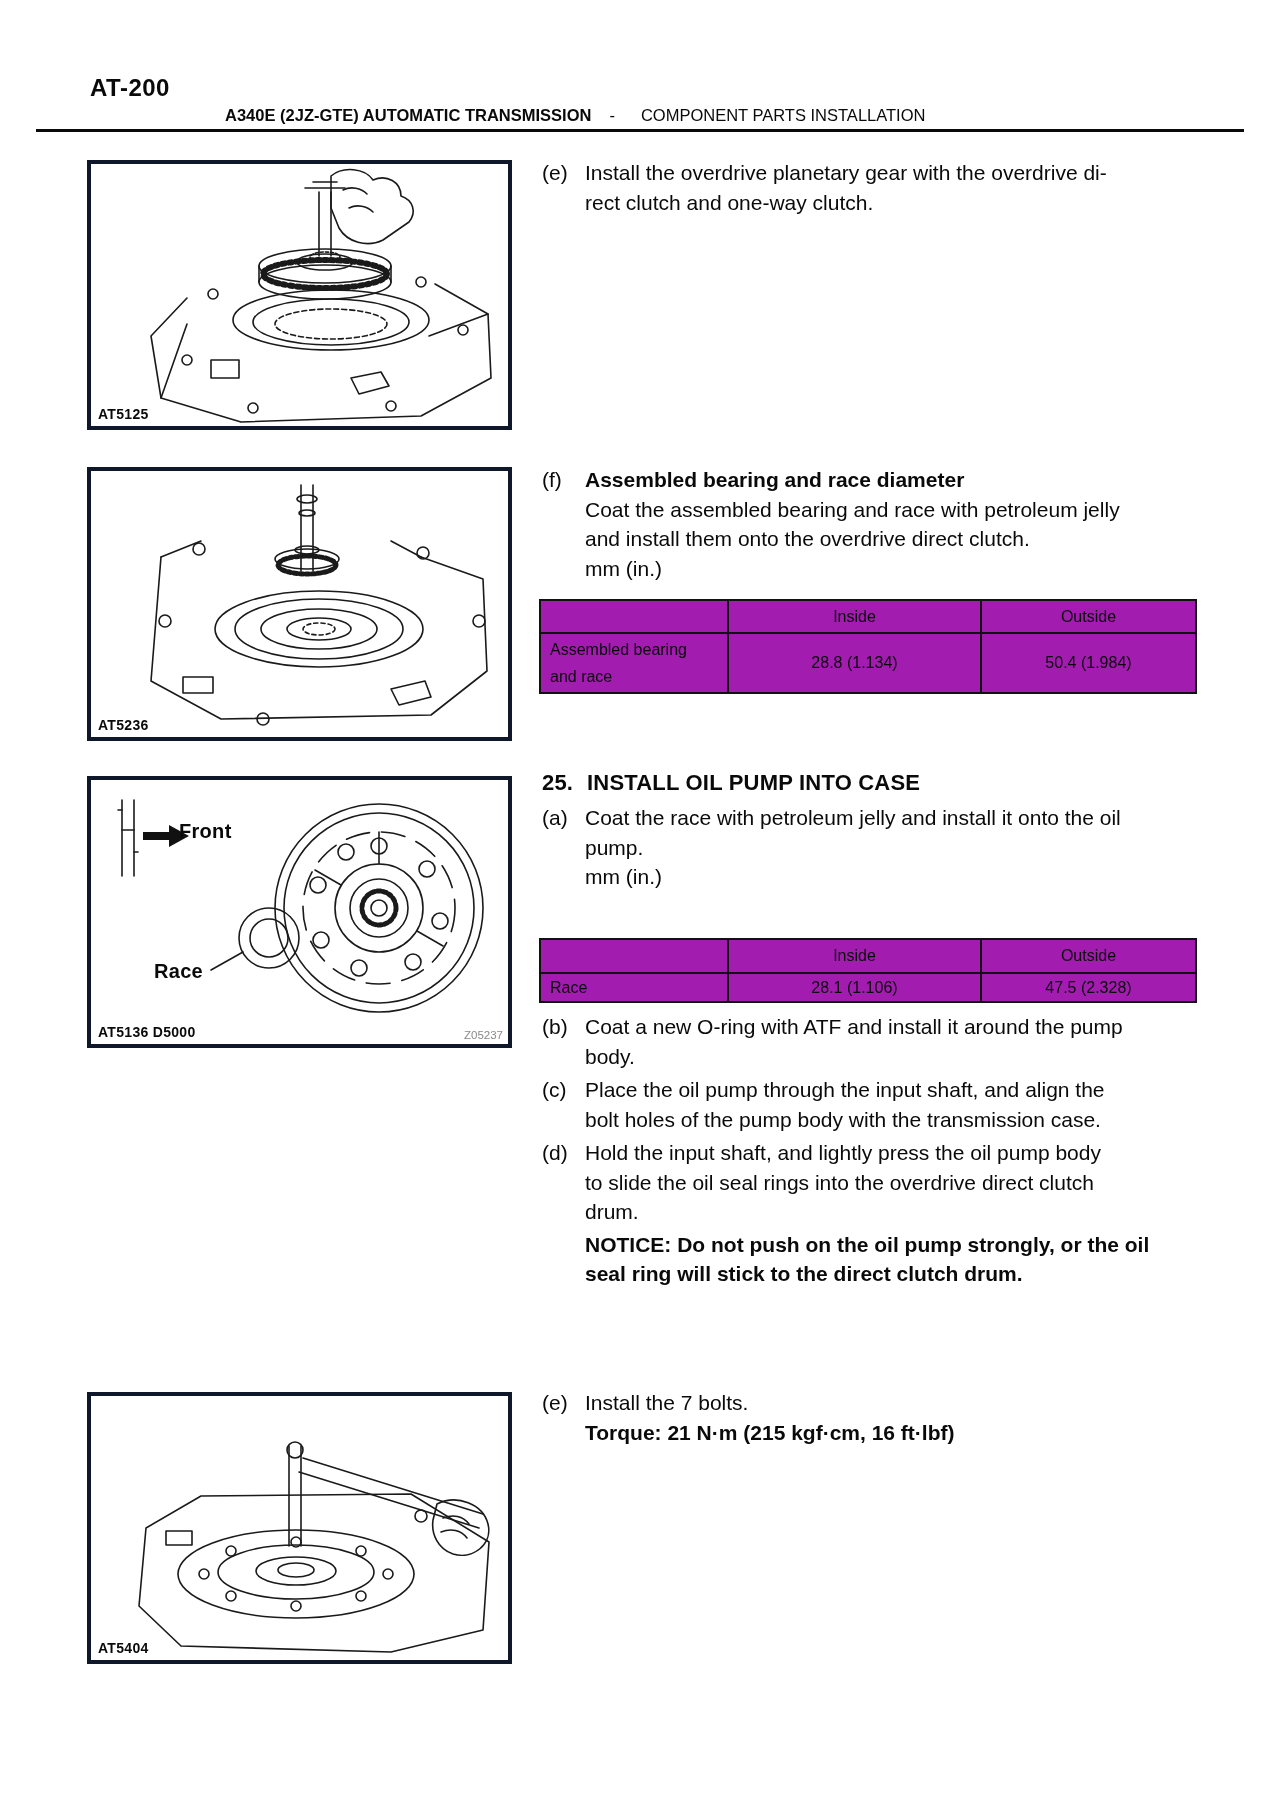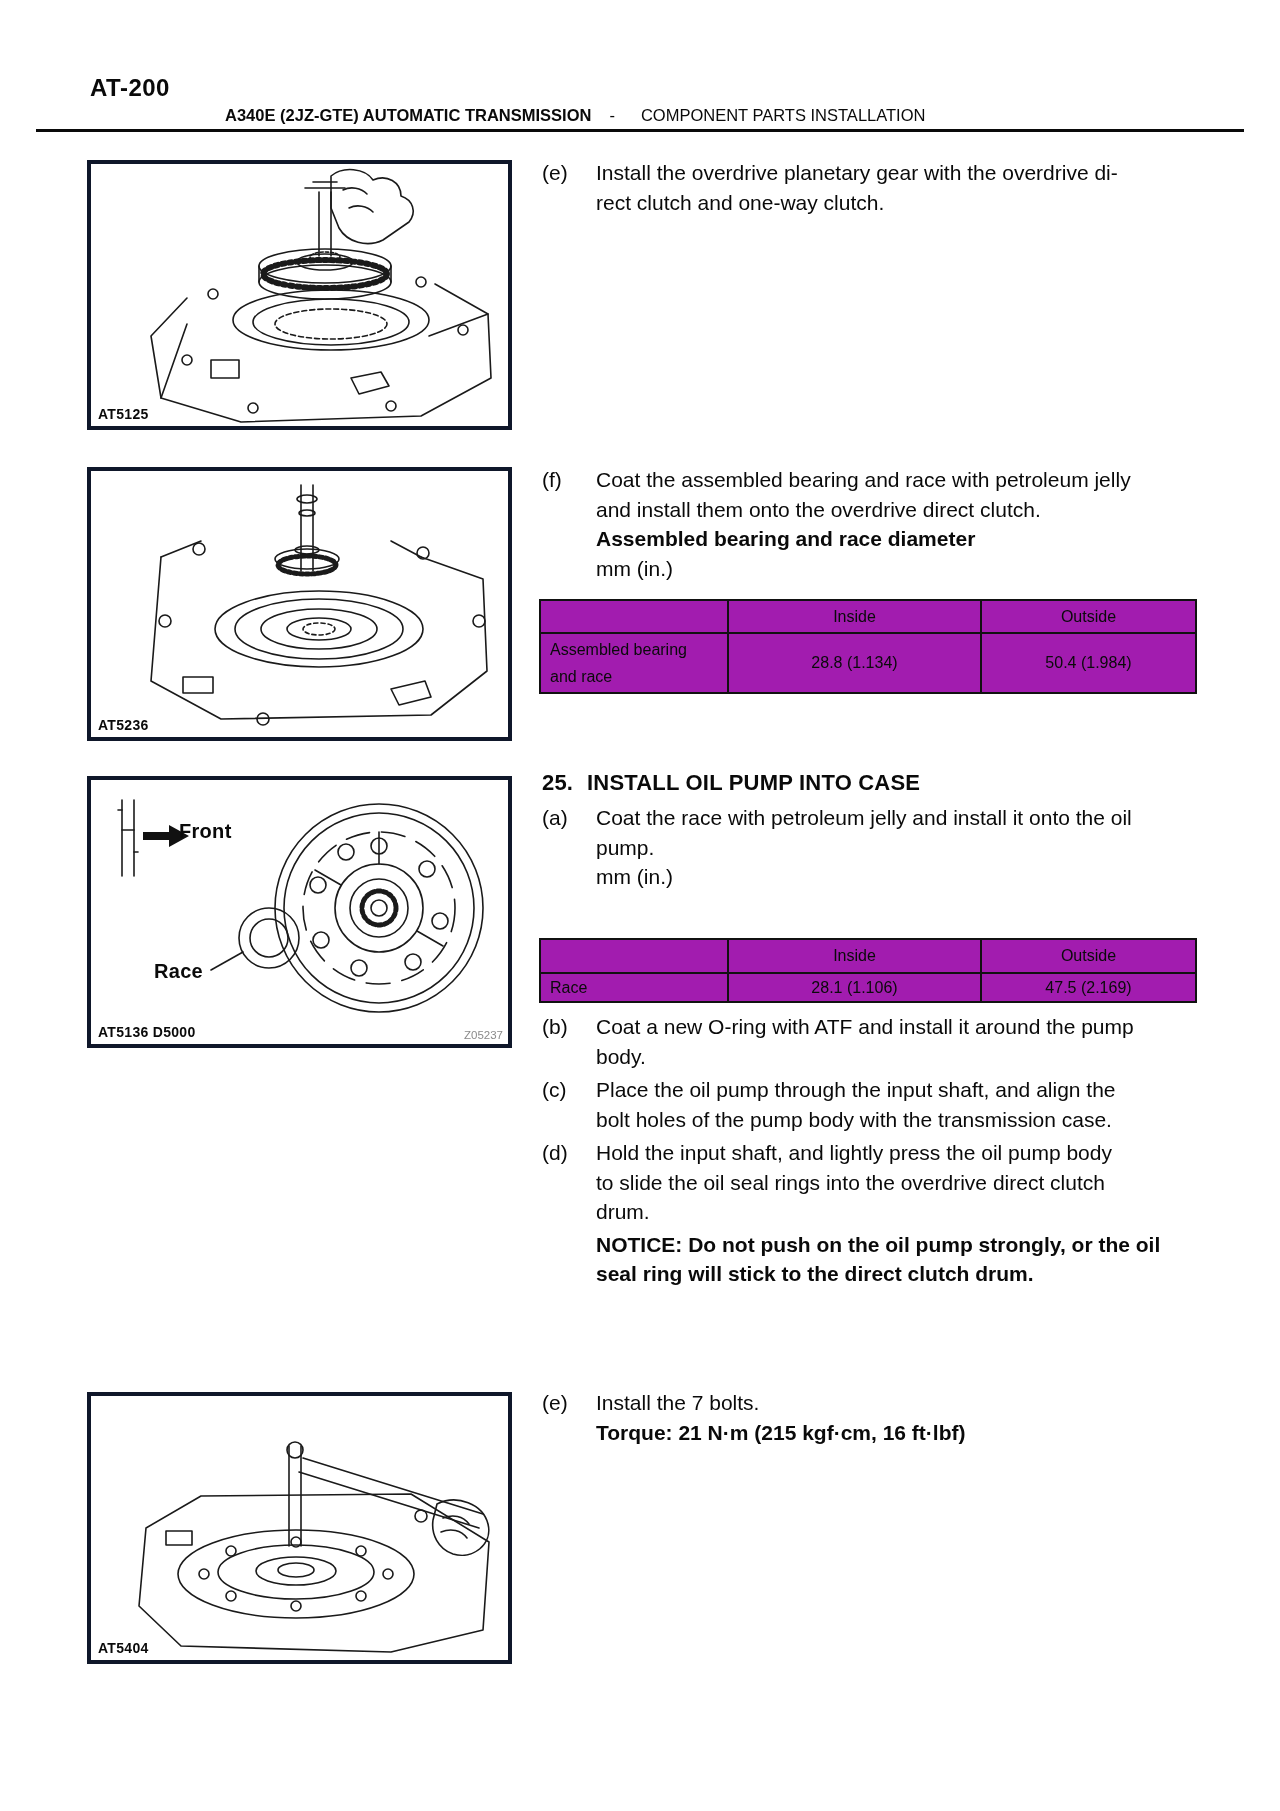--- a/index.html
+++ b/index.html
@@ -16,21 +16,21 @@
   .header-rule{left:36px;top:129px;width:1208px;height:3px;background:#0a0a0a;}
   
   .fig{position:absolute;left:87px;width:425px;border:4px solid #0f172a;background:#fff;box-sizing:border-box;}
   .fig-code{position:absolute;left:7px;bottom:4px;font-size:14px;font-weight:bold;letter-spacing:.3px;}
   .fig-watermark{position:absolute;right:5px;bottom:3px;font-size:11.5px;color:#8a8a8a;}
   .fig svg{display:block;}
   .fig-inner-label{position:absolute;font-size:20px;font-weight:600;letter-spacing:.3px;}
   
   .step{position:absolute;left:542px;width:656px;font-size:21px;line-height:29.5px;}
   .step .marker{position:absolute;left:0;top:0;}
-  .step .body{margin-left:54px;white-space:pre-line;}
+  .step .body{margin-left:43px;white-space:pre-line;}
   .boldtxt{font-weight:bold;}
   .sec-heading{position:absolute;left:542px;width:656px;font-size:22px;font-weight:bold;letter-spacing:.2px;}
   .sec-heading .num{position:absolute;left:0;top:0;}
   .sec-heading .ttl{margin-left:45px;}
   
   .spec-table{position:absolute;left:539px;border-collapse:collapse;font-size:16px;color:#0a0a0a;background:#a21caf;}
   .spec-table td{border:2px solid #111;padding:0;}
   .spec-table .hdr{text-align:center;height:31px;}
   .spec-table .rowlabel{text-align:left;padding-left:9px;white-space:pre-line;line-height:27px;}
   .spec-table .val{text-align:center;margin-top:30px;}
@@ -124,23 +124,23 @@
         <circle cx="172" cy="248" r="6"></circle>
         <path d="M92,206 h30 v16 h-30 z"></path>
         <path d="M300,218 l34,-8 6,16 -32,8 z"></path>
       </g>
     </svg>
     <span class="fig-code">AT5236</span>
   </div>
 
   <div class="step" style="top:465px;">
     <span class="marker">(f)</span>
+    <div class="body boldtxt">Assembled bearing and race diameter</div>
     <div class="body">Coat the assembled bearing and race with petroleum jelly
 and install them onto the overdrive direct clutch.</div>
-    <div class="body boldtxt">Assembled bearing and race diameter</div>
     <div class="body">mm (in.)</div>
   </div>
 
   <table class="spec-table" style="top:599px;">
     <colgroup>
         <col style="width:188px">
         <col style="width:253px">
         <col style="width:215px">
       </colgroup>
     <tbody>
@@ -220,21 +220,21 @@
       </colgroup>
     <tbody>
         <tr>
       <td class="hdr" style="height:32px;"></td>
       <td class="hdr">Inside</td>
       <td class="hdr">Outside</td>
     </tr>
     <tr style="height:29px;">
       <td class="rowlabel">Race</td>
       <td class="val">28.1 (1.106)</td>
-      <td class="val">47.5 (2.169)</td>
+      <td class="val">47.5 (2.328)</td>
     </tr>
   </tbody>
     </table>
 
   <div class="step" style="top:1012px;">
     <span class="marker">(b)</span>
     <div class="body">Coat a new O-ring with ATF and install it around the pump
 body.</div>
   </div>
 

